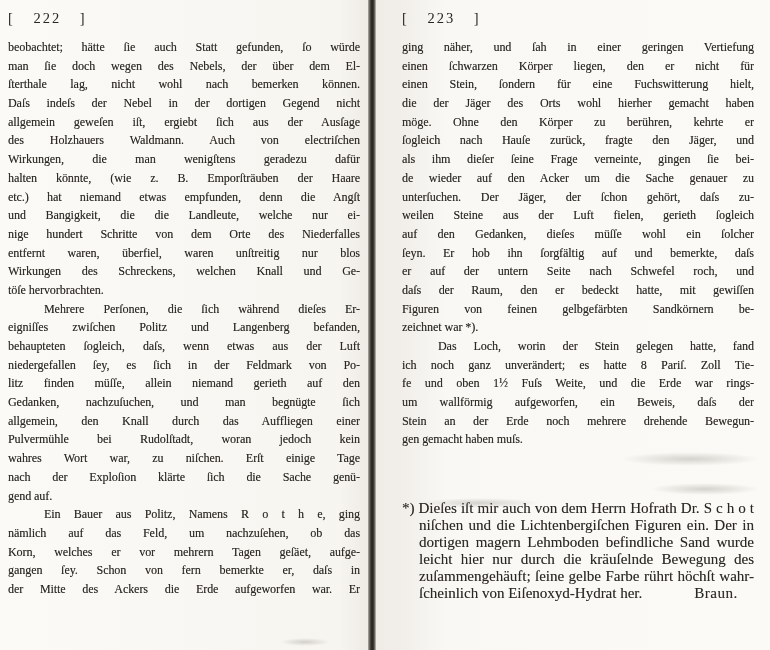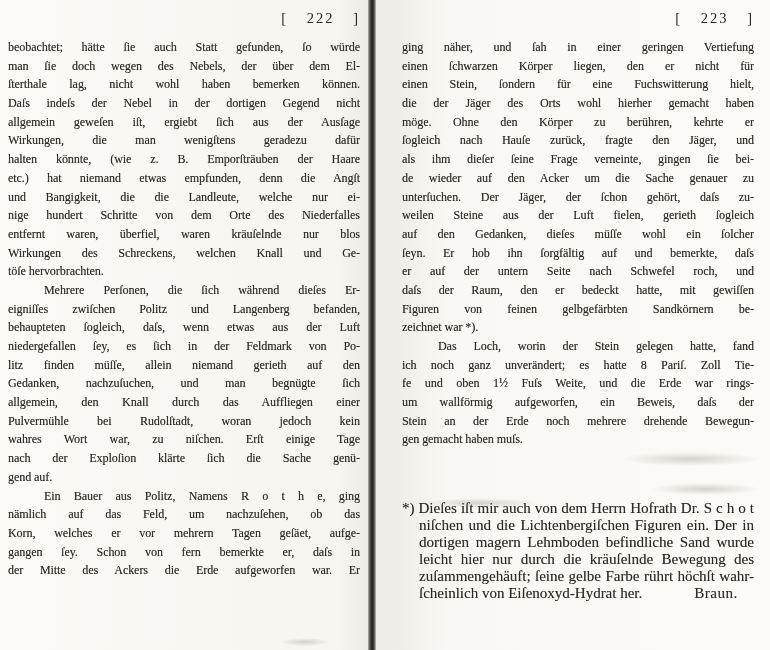--- a/index.html
+++ b/index.html
@@ -10,21 +10,21 @@
     color:#2b2823;
   }
   .gutter{
     position:absolute;left:368px;top:0;width:8px;height:650px;
     background:linear-gradient(90deg,#b5b1a8 0%,#55524b 25%,#23221e 50%,#3c3a34 70%,#8d897f 90%,#d9d5cc 100%);
   }
   .page{position:absolute;top:6px;width:352px;}
   .page-left{left:8px;}
   .page-right{left:402px;}
   .pagehead{
-    text-align:right;font-size:14.5px;letter-spacing:2px;word-spacing:13px;
+    text-align:left;font-size:14.5px;letter-spacing:2px;word-spacing:13px;
     height:24px;line-height:24px;margin-bottom:8px;color:#282521;
   }
   .bodytext{font-size:12px;letter-spacing:-0.05px;}
   .ln{
     line-height:18.7px;height:18.7px;overflow:hidden;
     text-align:justify;text-align-last:justify;
     text-shadow:0.2px 0.2px 0.4px rgba(45,42,36,.45);
   }
   .ln.end{text-align-last:left;}
   .ln.ind{padding-left:36px;}
@@ -46,29 +46,30 @@
 <body>
 
 <div class="gutter"></div>
 
 <div class="page page-left">
   <div class="pagehead">[ 222 ]</div>
   <div class="bodytext" id="left-body">
       <div>
         <div class="ln">beobachtet; hätte ſie auch Statt gefunden, ſo würde</div>
         <div class="ln">man ſie doch wegen des Nebels, der über dem El-</div>
-        <div class="ln">ſterthale lag, nicht wohl haben bemerken können.</div>
+        <div class="ln">ſterthale lag, nicht wohl nach bemerken können.</div>
         <div class="ln">Daſs indeſs der Nebel in der dortigen Gegend nicht</div>
         <div class="ln">allgemein geweſen iſt, ergiebt ſich aus der Ausſage</div>
+        <div class="ln">des Holzhauers Waldmann.  Auch von electriſchen</div>
         <div class="ln">Wirkungen, die man wenigſtens geradezu dafür</div>
         <div class="ln">halten könnte, (wie z. B. Emporſträuben der Haare</div>
         <div class="ln">etc.) hat niemand etwas empfunden, denn die Angſt</div>
         <div class="ln">und Bangigkeit, die die Landleute, welche nur ei-</div>
         <div class="ln">nige hundert Schritte von dem Orte des Niederfalles</div>
-        <div class="ln">entfernt waren, überfiel, waren kräuſelnde nur blos</div>
+        <div class="ln">entfernt waren, überfiel, waren unſtreitig nur blos</div>
         <div class="ln">Wirkungen des Schreckens, welchen Knall und Ge-</div>
         <div class="ln end">töſe hervorbrachten.</div>
       </div>
       <div>
         <div class="ln ind">Mehrere Perſonen, die ſich während dieſes Er-</div>
         <div class="ln">eigniſſes zwiſchen Politz und Langenberg befanden,</div>
         <div class="ln">behaupteten ſogleich, daſs, wenn etwas aus der Luft</div>
         <div class="ln">niedergefallen ſey, es ſich in der Feldmark von Po-</div>
         <div class="ln">litz finden müſſe, allein niemand gerieth auf den</div>
         <div class="ln">Gedanken, nachzuſuchen, und man begnügte ſich</div>

